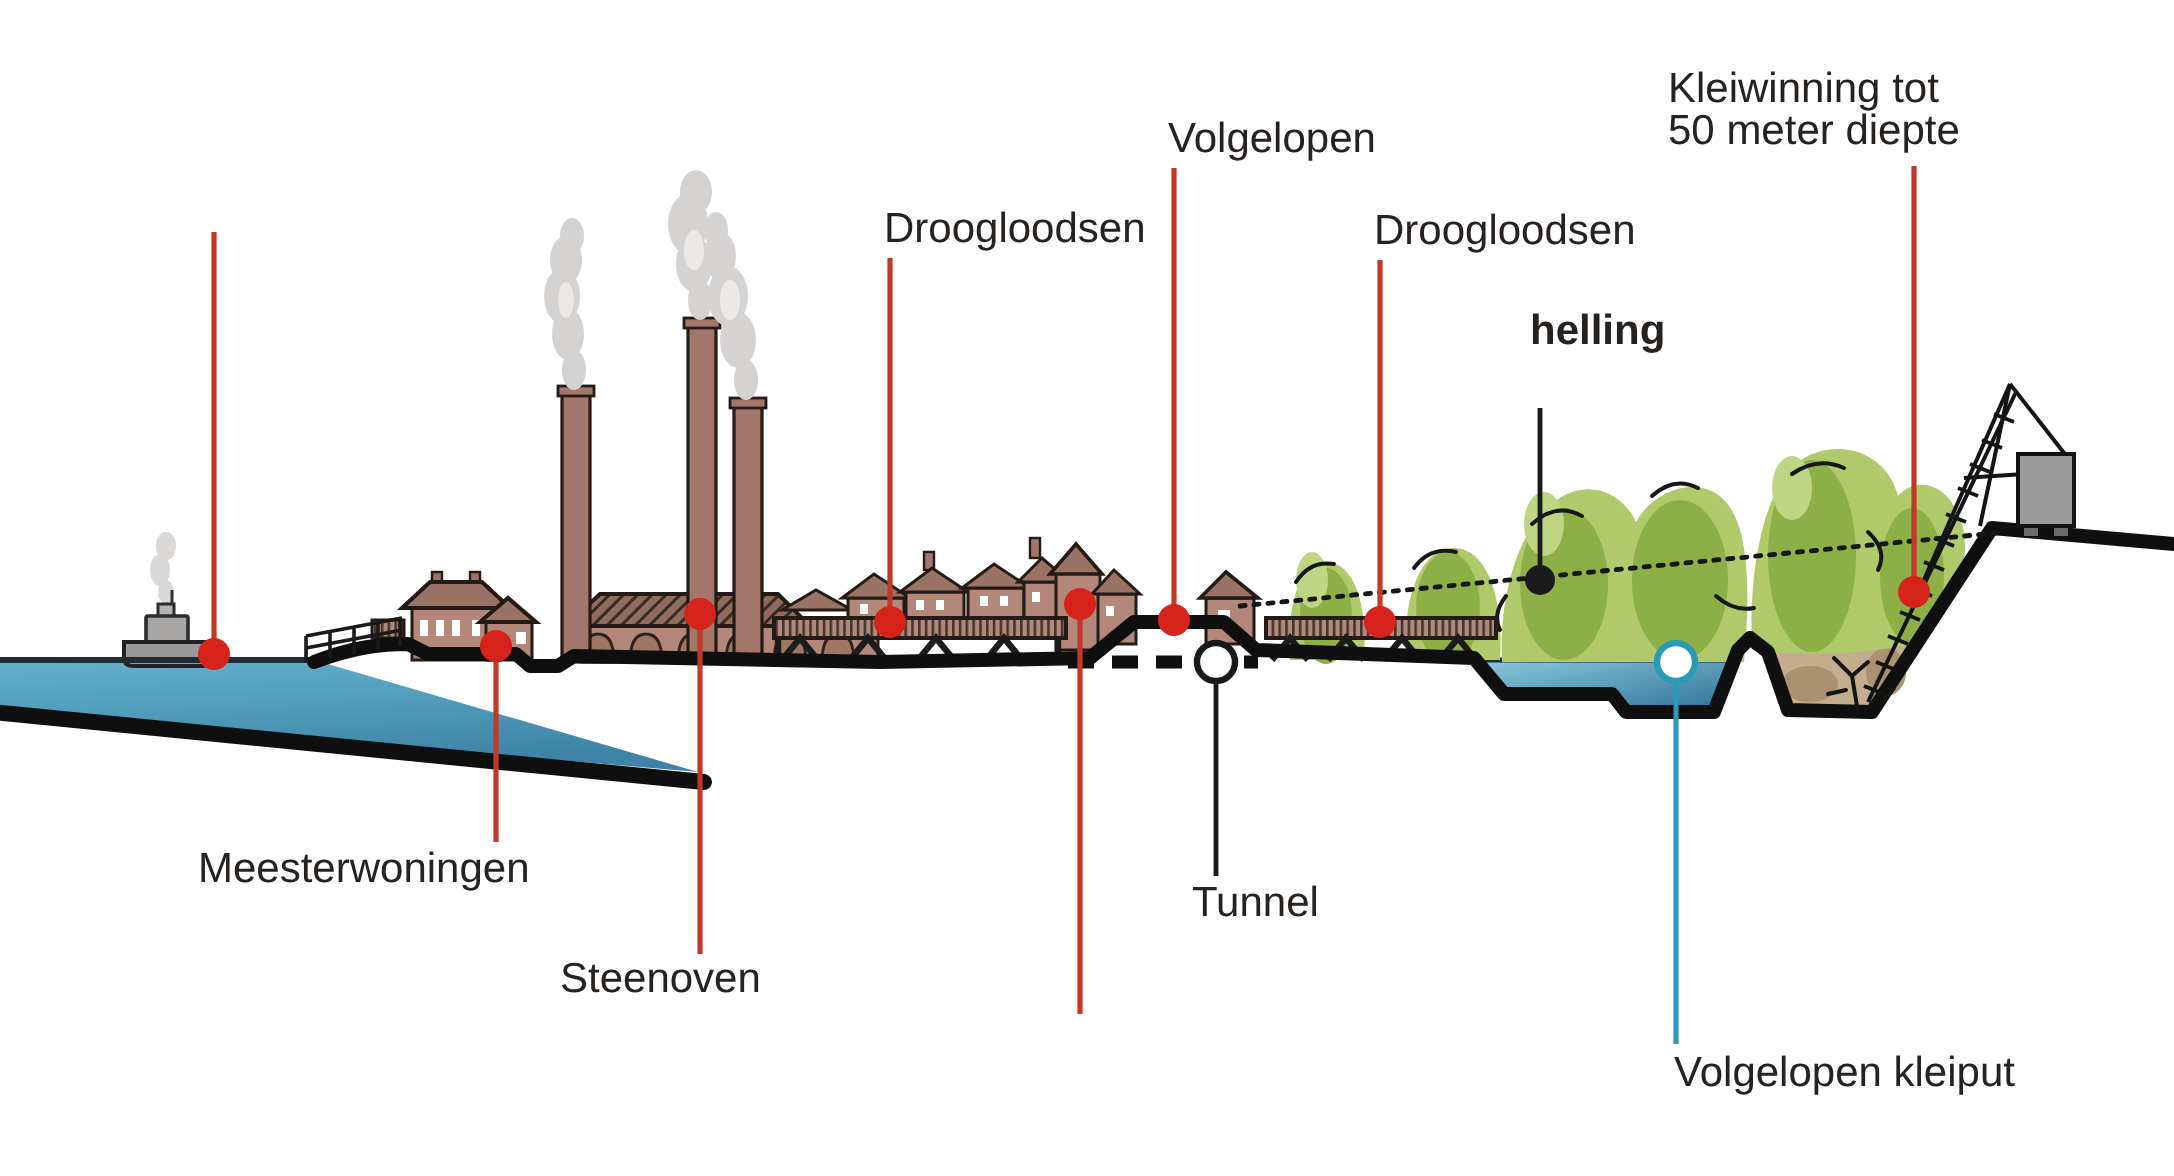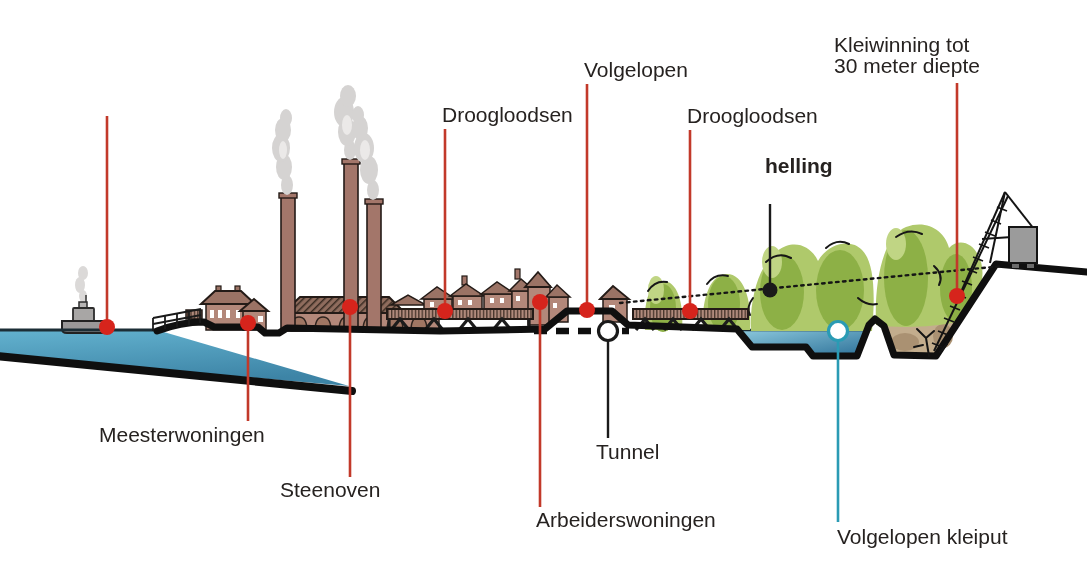--- a/index.html
+++ b/index.html
@@ -289,24 +289,23 @@
     <circle cx="608" cy="331" r="9.5" fill="#fff" stroke="#1a1a1a" stroke-width="3.2"></circle>
     <circle cx="838" cy="331" r="9.5" fill="#fff" stroke="#2a9bb4" stroke-width="3.2"></circle>
   </g>
 </svg>
 
 <div class="label" style="left:442px;top:104px">Droogloodsen</div>
 <div class="label" style="left:584px;top:59px">Volgelopen</div>
 <div class="label" style="left:687px;top:105px">Droogloodsen</div>
 <div class="label" style="left:834px;top:34px">
   <div>Kleiwinning tot</div>
-  <div>30 meter diepte</div>
+  <div>50 meter diepte</div>
 </div>
 <div class="label bold" style="left:765px;top:155px">
   <div>helling</div>
 </div>
 <div class="label" style="left:99px;top:424px">Meesterwoningen</div>
 <div class="label" style="left:280px;top:479px">Steenoven</div>
-<div class="label" style="left:536px;top:509px">Arbeiderswoningen</div>
 <div class="label" style="left:596px;top:441px">Tunnel</div>
 <div class="label" style="left:837px;top:526px">Volgelopen kleiput</div>
 
 </div>
 
 </body></html>

